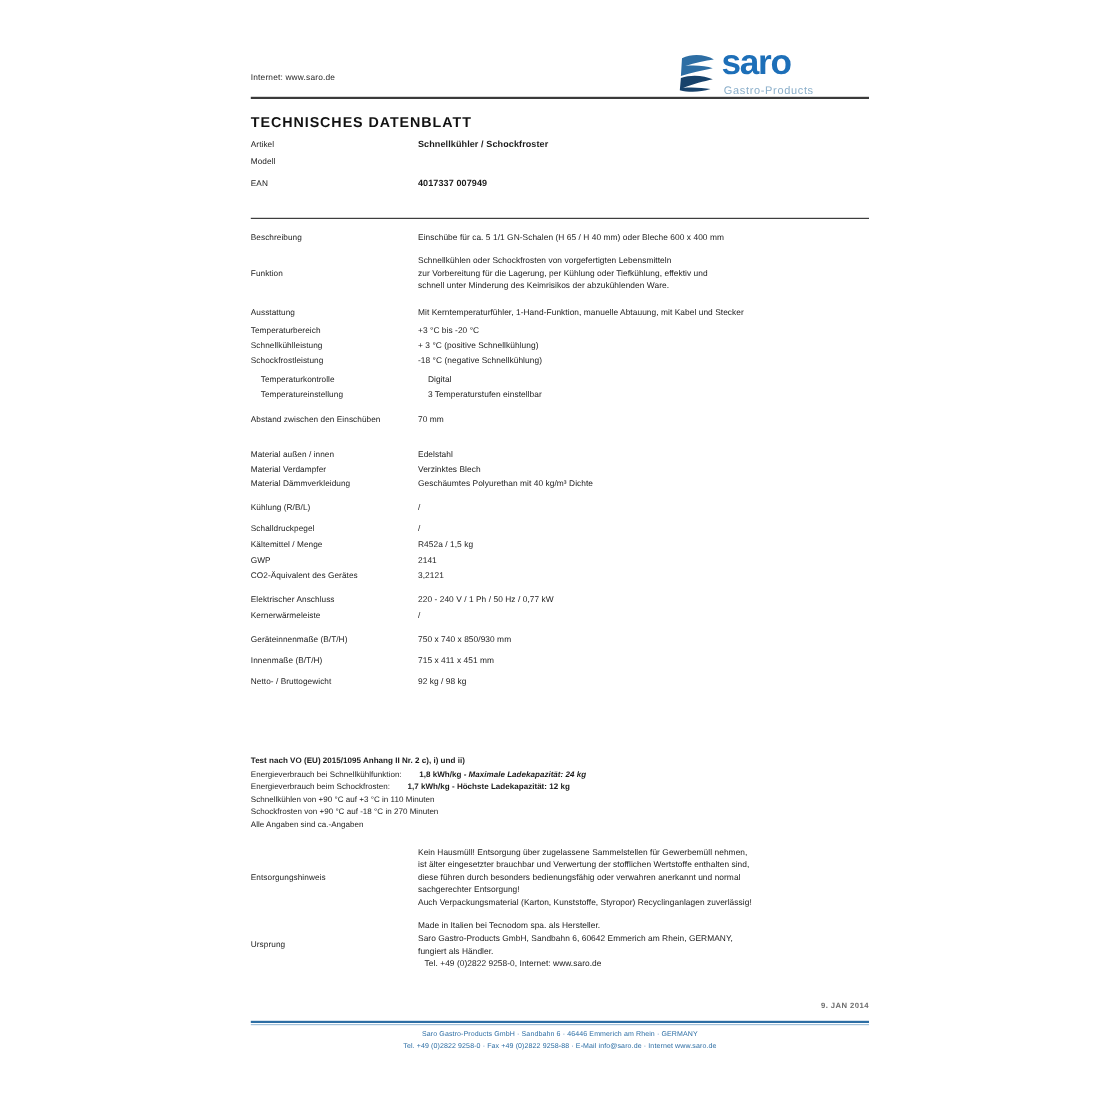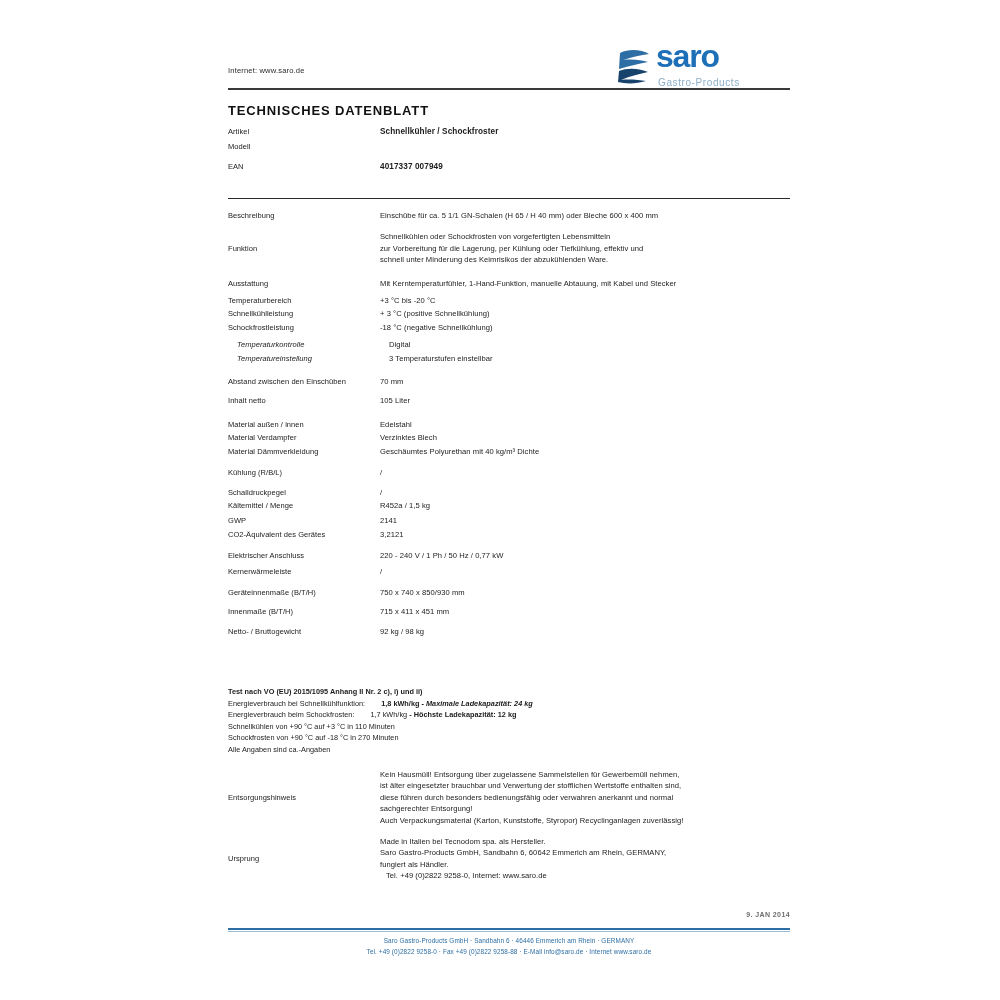--- a/index.html
+++ b/index.html
@@ -109,21 +109,21 @@
     width: 100%;
   }
   .lbl {
     width: 152px;
     flex: 0 0 152px;
     font-size: 7.5px;
     line-height: 11.4px;
     color: #222;
     letter-spacing: .05px;
   }
-  .lbl.indent { padding-left: 9px; font-style: italic; }
+  .lbl.indent { padding-left: 9px; }
   .val {
     flex: 1 1 auto;
     font-size: 7.6px;
     line-height: 11.4px;
     color: #1b1b1b;
     letter-spacing: .05px;
   }
   .val .sub { display: block; }
   .row.bold .val { font-weight: bold; font-size: 8.2px; letter-spacing: .1px; }
 
@@ -276,26 +276,20 @@
         </div>
       </div>
       <div class="sp12"></div>
       <div class="row">
         <div class="lbl">Abstand zwischen den Einschüben</div>
         <div class="val">
           <span class="sub">70 mm</span>
         </div>
       </div>
       <div class="sp8"></div>
-      <div class="row">
-        <div class="lbl">Inhalt netto</div>
-        <div class="val">
-          <span class="sub">105 Liter</span>
-        </div>
-      </div>
       <div class="sp12"></div>
       <div class="row">
         <div class="lbl">Material außen / innen</div>
         <div class="val">
           <span class="sub">Edelstahl</span>
         </div>
       </div>
       <div class="sp2"></div>
       <div class="row">
         <div class="lbl">Material Verdampfer</div>
@@ -379,21 +373,21 @@
         <div class="val">
           <span class="sub">92 kg / 98 kg</span>
         </div>
       </div>
       <div class="sp2"></div>
     </div>
 
   <div class="eu-block" id="eu-block">
       <div class="eu-line b">Test nach VO (EU) 2015/1095 Anhang II Nr. 2 c), i) und ii)</div>
       <div class="eu-line"><span>Energieverbrauch bei Schnellkühlfunktion:</span><span class="gap"></span><span class="b" style="font-weight: bold;">1,8 kWh/kg</span> <span style="font-weight: bold; font-style: italic;">- Maximale Ladekapazität: 24 kg</span></div>
-      <div class="eu-line"><span>Energieverbrauch beim Schockfrosten:</span><span class="gap"></span><span class="b" style="font-weight: normal;">1,7 kWh/kg</span> <span style="font-weight: bold;">- Höchste Ladekapazität: 12 kg</span></div>
+      <div class="eu-line"><span>Energieverbrauch beim Schockfrosten:</span><span class="gap"></span><span class="b" style="font-weight: bold;">1,7 kWh/kg</span> <span style="font-weight: bold;">- Höchste Ladekapazität: 12 kg</span></div>
       <div class="eu-line">Schnellkühlen von +90 °C auf +3 °C in 110 Minuten</div>
       <div class="eu-line">Schockfrosten von +90 °C auf -18 °C in 270 Minuten</div>
       <div class="eu-line">Alle Angaben sind ca.-Angaben</div>
       <div class="row" style="margin-top: 14px;">
         <div class="lbl">Entsorgungshinweis</div>
         <div class="val">
           <span class="sub">Kein Hausmüll! Entsorgung über zugelassene Sammelstellen für Gewerbemüll nehmen,</span>
           <span class="sub">ist älter eingesetzter brauchbar und Verwertung der stofflichen Wertstoffe enthalten sind,</span>
           <span class="sub">diese führen durch besonders bedienungsfähig oder verwahren anerkannt und normal</span>
           <span class="sub">sachgerechter Entsorgung!</span>

